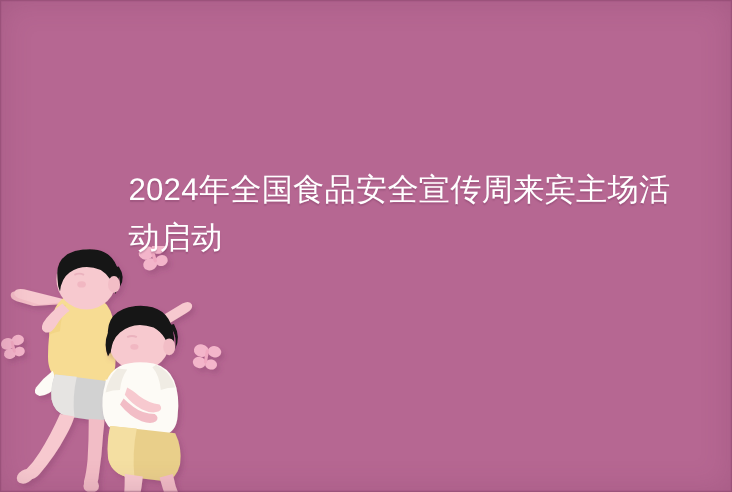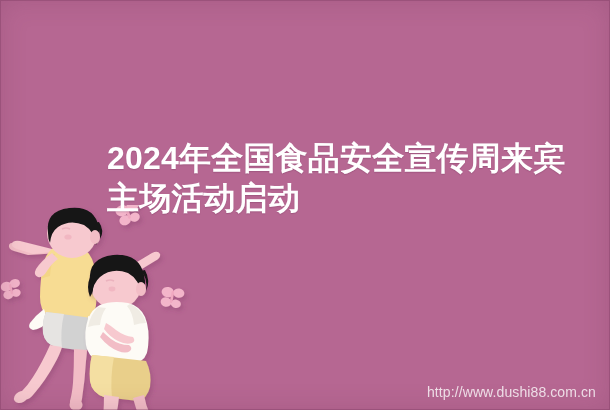--- a/index.html
+++ b/index.html
@@ -24,24 +24,24 @@
                 inset 0 0 26px rgba(110,50,86,0.22);
   }
 
   
   #headline {
     position: absolute;
     left: 107px;
     top: 138px;
     width: 470px;
     color: #ffffff;
-    font-size: 32px;
+    font-size: 26px;
     line-height: 40px;
     letter-spacing: 0.2px;
-    font-weight: 700;
+    font-weight: 400;
     white-space: pre-wrap;
     text-shadow: 0 1px 1px rgba(100,45,78,0.25);
   }
 
   
   #watermark {
     position: absolute;
     right: 14px;
     bottom: 10px;
     color: rgba(255,255,255,0.80);
@@ -211,16 +211,15 @@
         <path d="M133,193 Q137,208 142,219 Q146,227 152,225 Q156,222 152,214 Q146,202 144,190 Z" fill="#f2bdc6"></path>
 
         <ellipse cx="106" cy="226" rx="7" ry="5" fill="#f7c9cf"></ellipse>
         <ellipse cx="155" cy="224" rx="7" ry="5" fill="#f2bdc6" transform="rotate(25 155 224)"></ellipse>
       </g>
     </svg>
   </div>
 
   <div id="headline">2024年全国食品安全宣传周来宾主场活动启动</div>
 
-  <div id="watermark">http://www.dushi88.com.cn</div>
 
   <div id="vignette"></div>
 </div>
 
 </body></html>

